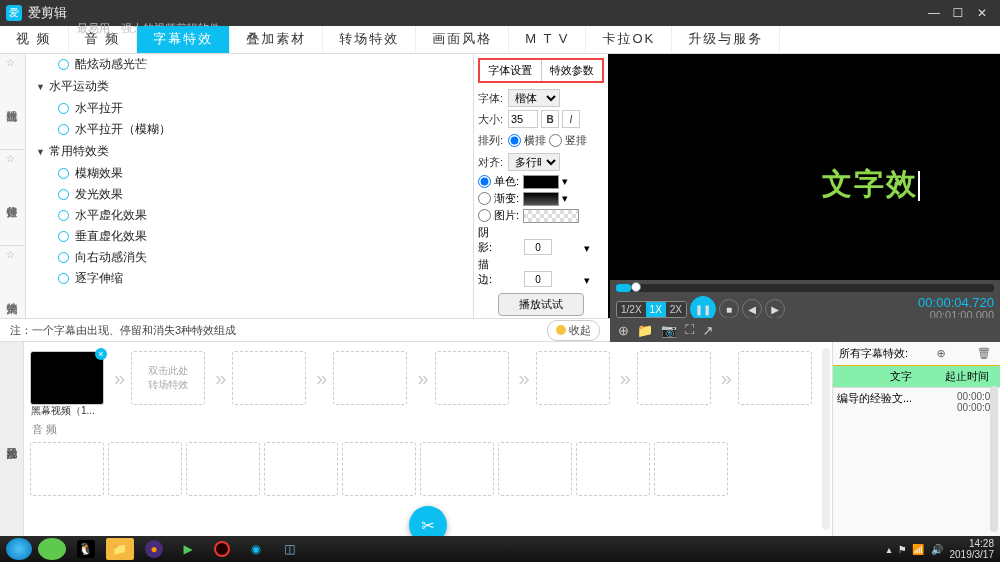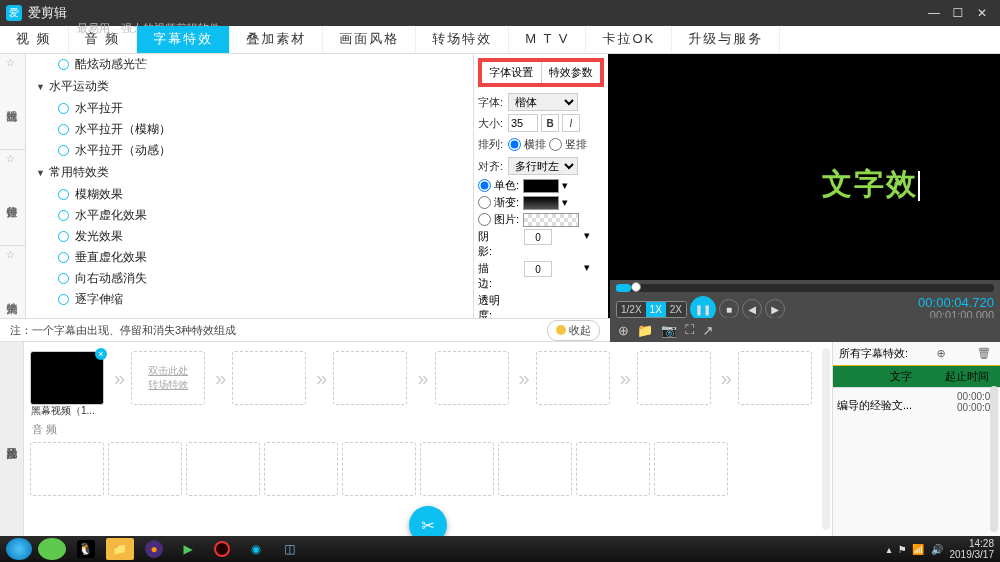--- a/index.html
+++ b/index.html
@@ -24,35 +24,35 @@
 .lefttab { flex: 1; writing-mode: vertical-lr; text-align: center; padding: 6px 4px; font-size: 11px; color: #666; border-bottom: 1px solid #ddd; cursor: pointer; position: relative; }
 .lefttab .star { position: absolute; top: 3px; left: 5px; font-size: 10px; color: #aaa; }
 
 .effectlist { width: 448px; background: #fff; overflow-y: auto; border-right: 1px solid #ddd; }
 .group { padding: 3px 10px; font-size: 12px; color: #222; display: flex; align-items: center; }
 .group .tri { margin-right: 4px; font-size: 9px; color:#444; }
 .item { padding: 2px 10px 2px 32px; font-size: 12px; color: #222; display: flex; align-items: center; cursor:pointer; }
 .item .radio { width: 11px; height: 11px; border: 1px solid #0dbef0; border-radius: 50%; margin-right: 6px; flex-shrink:0; }
 
 .rightpanel { width: 134px; background: #fff; padding: 4px; }
-.rtabs { display: flex; border: 4px solid #ef4444; margin-bottom: 6px; }
+.rtabs { display: flex; border: 2px solid #ef4444; margin-bottom: 6px; }
 .rtab { flex: 1; text-align: center; font-size: 11px; padding: 3px 0; cursor:pointer; }
 .rtab:first-child { border-right: 1px solid #ccc; }
 .frow { display: flex; align-items: center; margin: 3px 0; font-size: 11px; color: #333; }
 .frow .lbl { width: 30px; }
 .sel { border: 1px solid #ccc; height: 18px; font-size: 11px; padding: 0 2px; }
-.sel.w60 { width: 70px; }
+.sel.w60 { width: 52px; }
 .sel.w30 { width: 30px; }
 .iconbtn { width: 18px; height: 18px; border: 1px solid #ccc; margin-left: 3px; display:inline-flex;align-items:center;justify-content:center;font-size:10px;cursor:pointer; }
 .rrow { display:flex;align-items:center;font-size:11px;margin:2px 0; }
 .rrow input[type=radio]{ margin: 0 3px 0 0; }
 .rrow .swatch { width: 36px; height: 14px; border: 1px solid #999; margin-left: 4px; }
 .hatch { background: repeating-conic-gradient(#ddd 0 25%, #fff 0 50%) 0 0/8px 8px; }
 .smallbtn { font-size:10px; padding:1px 6px; border:1px solid #ccc; background:#f5f5f5; cursor:pointer; }
-.numrow { display:flex;align-items:flex-start;font-size:11px;margin:2px 0;gap:29px; }
+.numrow { display:flex;align-items:flex-end;font-size:11px;margin:2px 0;gap:29px; }
 .numrow .lbl { width:30px; }
 .spin { width:28px;height:16px;border:1px solid #ccc;font-size:10px;text-align:center;margin:0 3px; }
 .tryarea { display:flex;flex-direction:column;align-items:center; }
 .trybtn { margin-top:4px;padding:3px 20px;border:1px solid #aaa;border-radius:4px;cursor:pointer;font-size:11px; }
 
 
 .preview { flex: 1; background: #000; position: relative; }
 .preview .vtext { position:absolute; top:110px; right:80px; color:#8fd84c; font-size:30px; font-weight:bold; letter-spacing:2px; }
 .preview .cursor { display:inline-block;width:2px;height:30px;background:#fff;vertical-align:middle; }
 
@@ -88,32 +88,32 @@
 
 .timeline { position:absolute;top:342px;left:0;width:832px;bottom:26px;background:#fff;display:flex; }
 .timeline .vtab { width:24px;background:#eee;border-right:1px solid #ddd;writing-mode:vertical-lr;text-align:center;padding:8px 4px;font-size:11px;color:#555; }
 .timeline .tracks { flex:1;padding:6px;overflow:hidden;position:relative; }
 .track { display:flex;align-items:center;height:60px;margin-bottom:4px; }
 .clip { width:74px;height:54px;border:1px solid #ccc;border-radius:3px;margin-right:4px;position:relative;background:#f8f8f8; }
 .clip.black { background:#000; }
 .clip .x { position:absolute;top:-4px;right:-4px;width:12px;height:12px;background:#0dbef0;color:#fff;border-radius:50%;font-size:9px;display:flex;align-items:center;justify-content:center;cursor:pointer; }
 .clip .cap { position:absolute;bottom:-14px;left:0;font-size:10px;color:#333;width:74px;white-space:nowrap;overflow:hidden;text-overflow:ellipsis; }
 .arrow { color:#ccc;font-size:20px;margin:0 6px; }
-.ghost { width:74px;height:54px;border:1px dashed #ccc;border-radius:3px;margin-right:4px;display:flex;flex-direction:column;align-items:center;justify-content:center;font-size:10px;color:#aaa;text-decoration:underline; }
+.ghost { width:74px;height:54px;border:1px dashed #ccc;border-radius:3px;margin-right:4px;display:flex;flex-direction:column;align-items:center;justify-content:center;font-size:10px;color:#aaa; }
 .tlabel { font-size:11px;color:#888;margin:14px 0 2px 2px; }
 .scissors { position:absolute;bottom:-8px;left:50%;transform:translateX(-50%);width:38px;height:38px;background:#0dbef0;border-radius:50%;display:flex;align-items:center;justify-content:center;color:#fff;font-size:16px;cursor:pointer;box-shadow:0 2px 6px rgba(0,0,0,.3); }
 .tl-scroll { position:absolute;right:2px;top:6px;bottom:6px;width:8px;background:#eee;border-radius:4px; }
 
 
 .subpanel { position:absolute;top:342px;right:0;width:168px;bottom:26px;background:#f9f9f9;border-left:1px solid #ddd; }
 .subpanel .hdr { display:flex;align-items:center;padding:4px 6px;font-size:11px;border-bottom:1px solid #eab308; }
 .subpanel .hdr .hic { margin-left:auto;cursor:pointer;color:#666;padding:0 3px; }
-.subpanel .cols { display:flex;border-bottom:1px solid #ddd;background:#15803d;padding-left:35px; }
+.subpanel .cols { display:flex;border-bottom:1px solid #ddd;background:#86efac;padding-left:35px; }
 .subpanel .cols div { flex:1;text-align:center;font-size:11px;padding:3px 0; }
-.subpanel .row { display:flex;font-size:11px;padding:3px 4px;align-items:flex-end; }
+.subpanel .row { display:flex;font-size:11px;padding:3px 4px; }
 .subpanel .row .c1 { flex:1;white-space:nowrap;overflow:hidden;text-overflow:ellipsis; }
 .subpanel .row .c2 { text-align:right;font-size:10px;color:#555;line-height:11px; }
 .subpanel .vs { position:absolute;right:2px;top:44px;bottom:4px;width:8px;background:#e0e0e0;border-radius:4px; }
 
 
 .taskbar { position:absolute;bottom:0;left:0;right:0;height:26px;background:linear-gradient(#2a2a2a,#111);display:flex;align-items:center;padding:0 6px;gap:6px; }
 .taskbar .start { width:26px;height:22px;background:radial-gradient(circle,#4fc3f7,#0277bd);border-radius:50%;cursor:pointer; }
 .taskbar .tic { width:28px;height:22px;display:flex;align-items:center;justify-content:center;cursor:pointer;border-radius:2px; }
 .taskbar .tray { margin-left:auto;display:flex;align-items:center;gap:6px;color:#ddd;font-size:10px; }
 .taskbar .clock { text-align:right;line-height:11px; }
@@ -129,22 +129,22 @@
   <div class="winbtn">—</div>
   <div class="winbtn">☐</div>
   <div class="winbtn">✕</div>
 </div>
 
 <div class="toptabs">
   <div class="tab">视 频</div>
   <div class="tab">音 频</div>
   <div class="tab active">字幕特效</div>
   <div class="tab">叠加素材</div>
+  <div class="tab">转场特效</div>
   <div class="tab">画面风格</div>
-  <div class="tab">转场特效</div>
   <div class="tab">M T V</div>
   <div class="tab">卡拉OK</div>
   <div class="tab">升级与服务</div>
 </div>
 
 <div class="main">
   <div class="lefttabs">
     <div class="lefttab"><span class="star">☆</span><span>出现特效</span></div>
     <div class="lefttab"><span class="star">☆</span><span>停留特效</span></div>
     <div class="lefttab"><span class="star">☆</span><span>消失特效</span></div>
@@ -160,39 +160,35 @@
         <span>水平运动类</span>
       </div>
     <div class="item">
         <span class="radio"></span>
         <span>水平拉开</span>
       </div>
     <div class="item">
         <span class="radio"></span>
         <span>水平拉开（模糊）</span>
       </div>
-    <div class="item">
-        <span class="radio"></span>
-        <span>水平拉开（动感）</span>
-      </div>
     <div class="group">
         <span class="tri">▼</span>
         <span>常用特效类</span>
       </div>
     <div class="item">
         <span class="radio"></span>
         <span>模糊效果</span>
       </div>
     <div class="item">
         <span class="radio"></span>
+        <span>发光效果</span>
+      </div>
+    <div class="item">
+        <span class="radio"></span>
         <span>水平虚化效果</span>
-      </div>
-    <div class="item">
-        <span class="radio"></span>
-        <span>发光效果</span>
       </div>
     <div class="item">
         <span class="radio"></span>
         <span>垂直虚化效果</span>
       </div>
     <div class="item">
         <span class="radio"></span>
         <span>向右动感消失</span>
       </div>
     <div class="item">
@@ -244,23 +240,20 @@
         <span class="swatch" style="background:linear-gradient(#000,#555)"></span>
         <span style="margin-left:3px">▾</span>
       </div>
     <div class="rrow">
         <input type="radio" style="">
         <span>图片:</span>
         <span class="swatch hatch" style="width:56px"></span>
       </div>
     <div class="numrow"><span class="lbl">阴影:</span><input class="spin" value="0" style="">▾<span class="swatch" style="background:#000;width:28px;margin-left:6px"></span>▾</div>
     <div class="numrow"><span class="lbl">描边:</span><input class="spin" value="0" style="">▾<span class="swatch" style="background:#000;width:28px;margin-left:6px"></span>▾</div>
-    <div class="numrow">
-        <span class="lbl">透明度:</span>
-      </div>
     <div class="tryarea">
         <button class="trybtn">播放试试</button>
       </div>
   </div>
 
   <div class="preview">
     <div class="vtext"><span>文字效</span><span class="cursor"></span></div>
   </div>
 </div>
 

